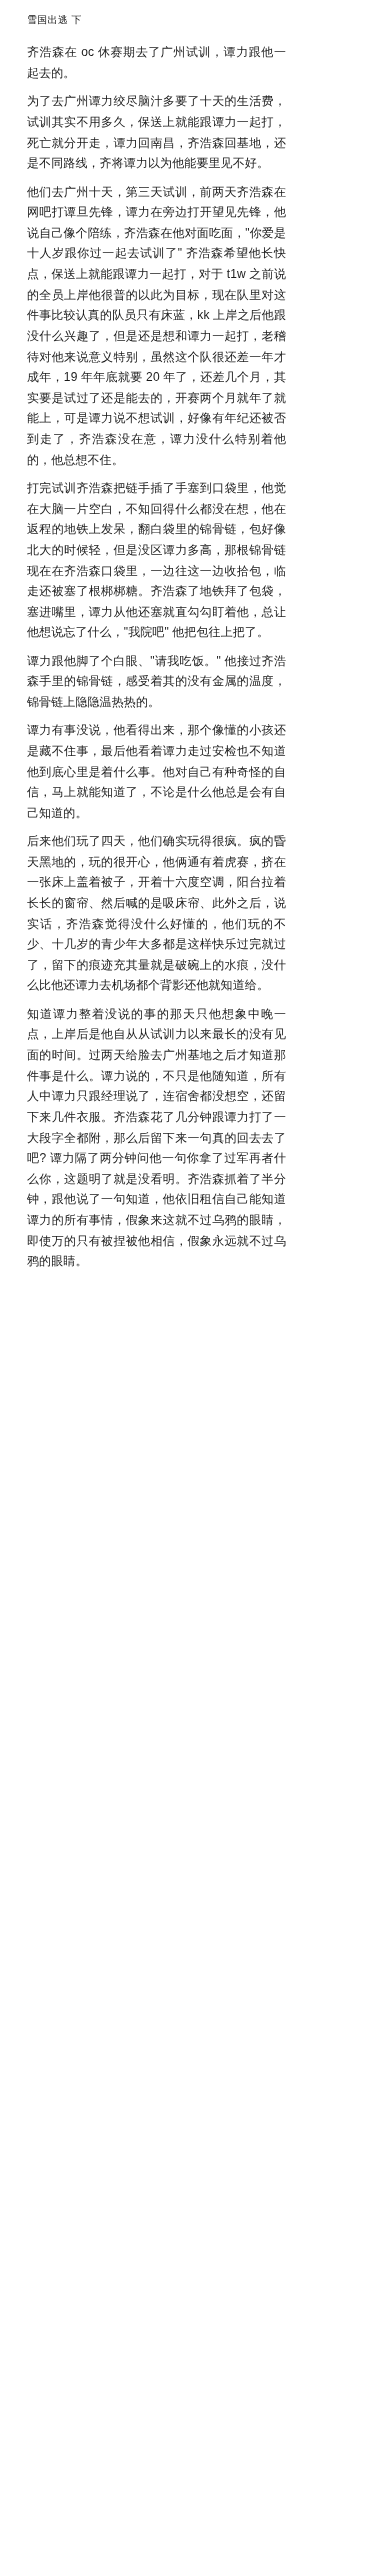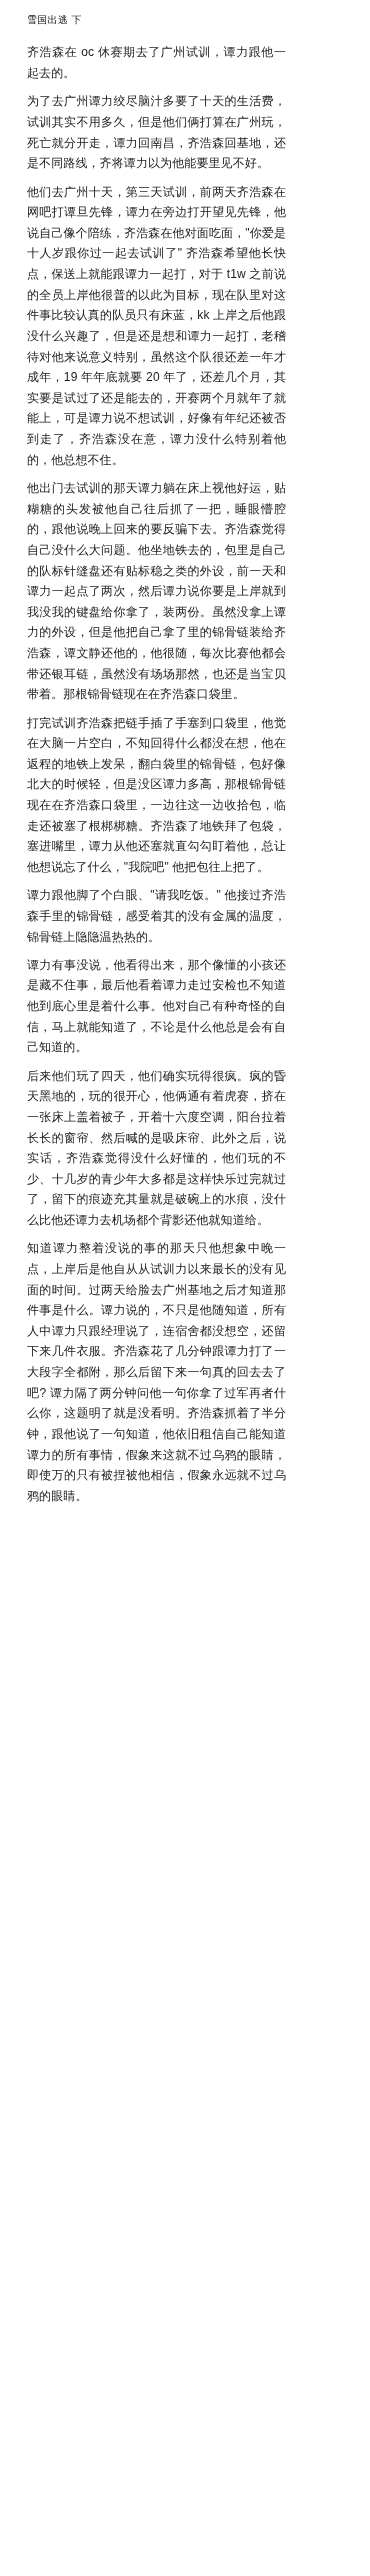--- a/index.html
+++ b/index.html
@@ -39,23 +39,22 @@
     margin-bottom: 16px;
   }
 </style>
 </head>
 <body>
 
 <div class="page">
   <h1 class="doc-title">雪国出逃 下</h1>
   <div class="body-text">
     <p>齐浩森在 oc 休赛期去了广州试训，谭力跟他一起去的。</p>
-    <p>为了去广州谭力绞尽脑汁多要了十天的生活费，试训其实不用多久，但是他们俩打算在广州玩，死亡就分开走，谭力回南昌，齐浩森回基地，还是不同路线，齐将谭力以为他能要里见不好。</p>
+    <p>为了去广州谭力绞尽脑汁多要了十天的生活费，试训其实不用多久，保送上就能跟谭力一起打，死亡就分开走，谭力回南昌，齐浩森回基地，还是不同路线，齐将谭力以为他能要里见不好。</p>
     <p>他们去广州十天，第三天试训，前两天齐浩森在网吧打谭旦先锋，谭力在旁边打开望见先锋，他说自己像个陪练，齐浩森在他对面吃面，"你爱是十人岁跟你过一起去试训了" 齐浩森希望他长快点，保送上就能跟谭力一起打，对于 t1w 之前说的全员上岸他很普的以此为目标，现在队里对这件事比较认真的队员只有床蓝，kk 上岸之后他跟没什么兴趣了，但是还是想和谭力一起打，老稽待对他来说意义特别，虽然这个队很还差一年才成年，19 年年底就要 20 年了，还差几个月，其实要是试过了还是能去的，开赛两个月就年了就能上，可是谭力说不想试训，好像有年纪还被否到走了，齐浩森没在意，谭力没什么特别着他的，他总想不住。</p>
-    <p>他出门去试训的那天谭力躺在床上视他好运，贴糊糖的头发被他自己往后抓了一把，睡眼懵腔的，跟他说晚上回来的要反骗下去。齐浩森觉得自己没什么大问题。他坐地铁去的，包里是自己的队标针缝盘还有贴标稳之类的外设，前一天和谭力一起点了两次，然后谭力说你要是上岸就到我没我的键盘给你拿了，装两份。虽然没拿上谭力的外设，但是他把自己拿了里的锦骨链装给齐浩森，谭文静还他的，他很随，每次比赛他都会带还银耳链，虽然没有场场那然，也还是当宝贝带着。那根锦骨链现在在齐浩森口袋里。</p>
     <p>打完试训齐浩森把链手插了手塞到口袋里，他觉在大脑一片空白，不知回得什么都没在想，他在返程的地铁上发呆，翻白袋里的锦骨链，包好像北大的时候轻，但是没区谭力多高，那根锦骨链现在在齐浩森口袋里，一边往这一边收拾包，临走还被塞了根梆梆糖。齐浩森了地铁拜了包袋，塞进嘴里，谭力从他还塞就直勾勾盯着他，总让他想说忘了什么，"我院吧" 他把包往上把了。</p>
     <p>谭力跟他脚了个白眼、"请我吃饭。" 他接过齐浩森手里的锦骨链，感受着其的没有金属的温度，锦骨链上隐隐温热热的。</p>
     <p>谭力有事没说，他看得出来，那个像懂的小孩还是藏不住事，最后他看着谭力走过安检也不知道他到底心里是着什么事。他对自己有种奇怪的自信，马上就能知道了，不论是什么他总是会有自己知道的。</p>
     <p>后来他们玩了四天，他们确实玩得很疯。疯的昏天黑地的，玩的很开心，他俩通有着虎赛，挤在一张床上盖着被子，开着十六度空调，阳台拉着长长的窗帘、然后喊的是吸床帘、此外之后，说实话，齐浩森觉得没什么好懂的，他们玩的不少、十几岁的青少年大多都是这样快乐过完就过了，留下的痕迹充其量就是破碗上的水痕，没什么比他还谭力去机场都个背影还他就知道给。</p>
     <p>知道谭力整着没说的事的那天只他想象中晚一点，上岸后是他自从从试训力以来最长的没有见面的时间。过两天给脸去广州基地之后才知道那件事是什么。谭力说的，不只是他随知道，所有人中谭力只跟经理说了，连宿舍都没想空，还留下来几件衣服。齐浩森花了几分钟跟谭力打了一大段字全都附，那么后留下来一句真的回去去了吧? 谭力隔了两分钟问他一句你拿了过军再者什么你，这题明了就是没看明。齐浩森抓着了半分钟，跟他说了一句知道，他依旧租信自己能知道谭力的所有事情，假象来这就不过乌鸦的眼睛，即使万的只有被捏被他相信，假象永远就不过乌鸦的眼睛。</p>
   </div>
 </div>
 
 
 </body></html>

